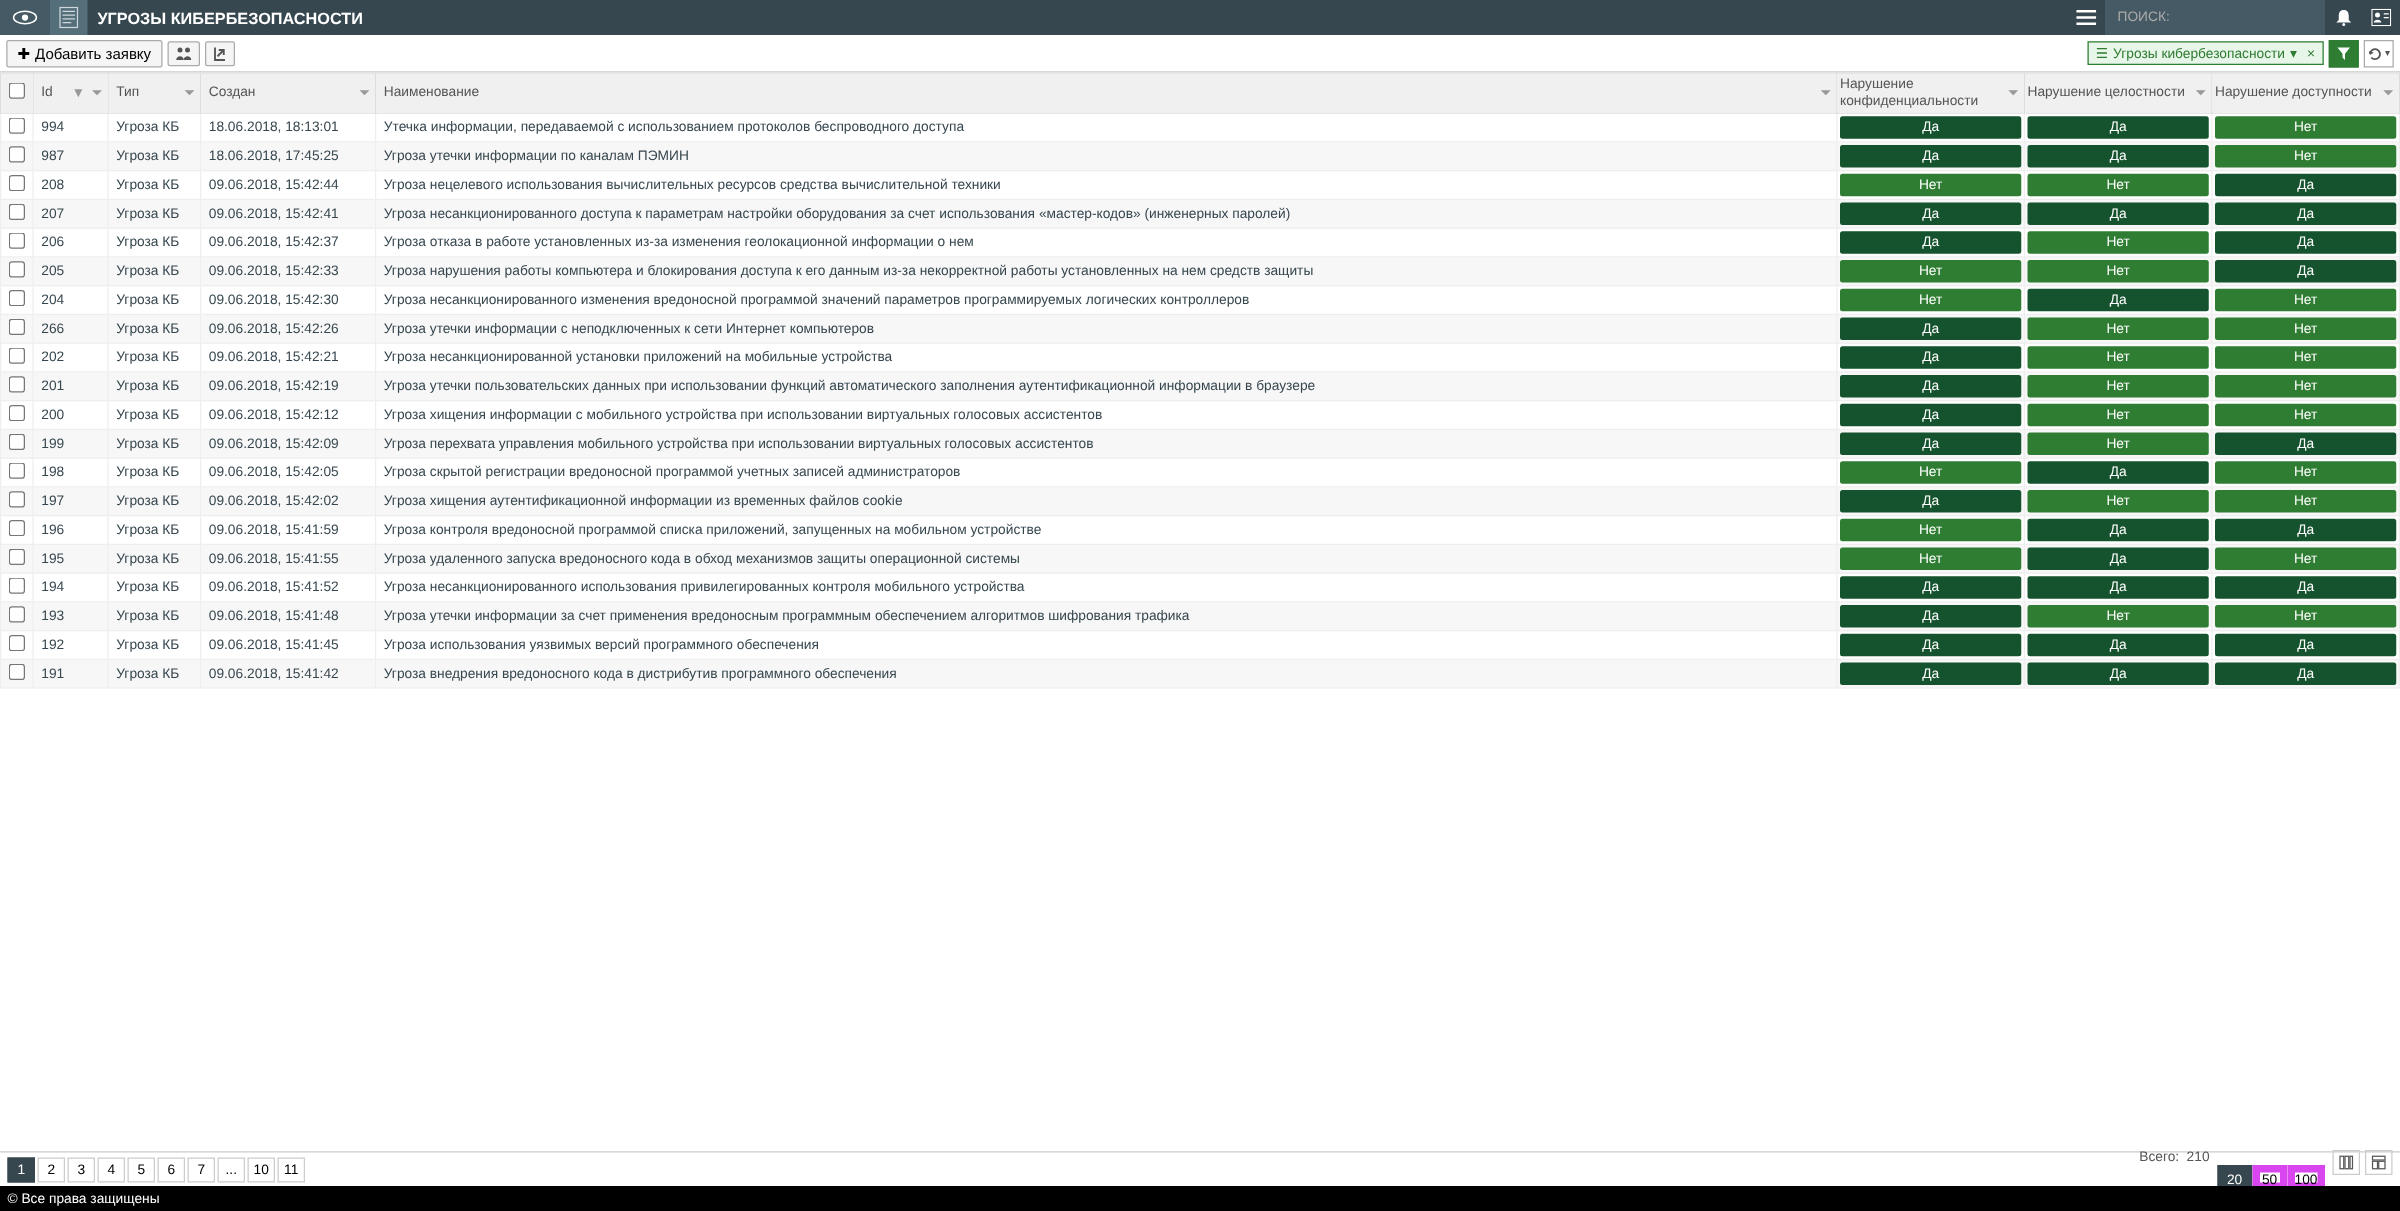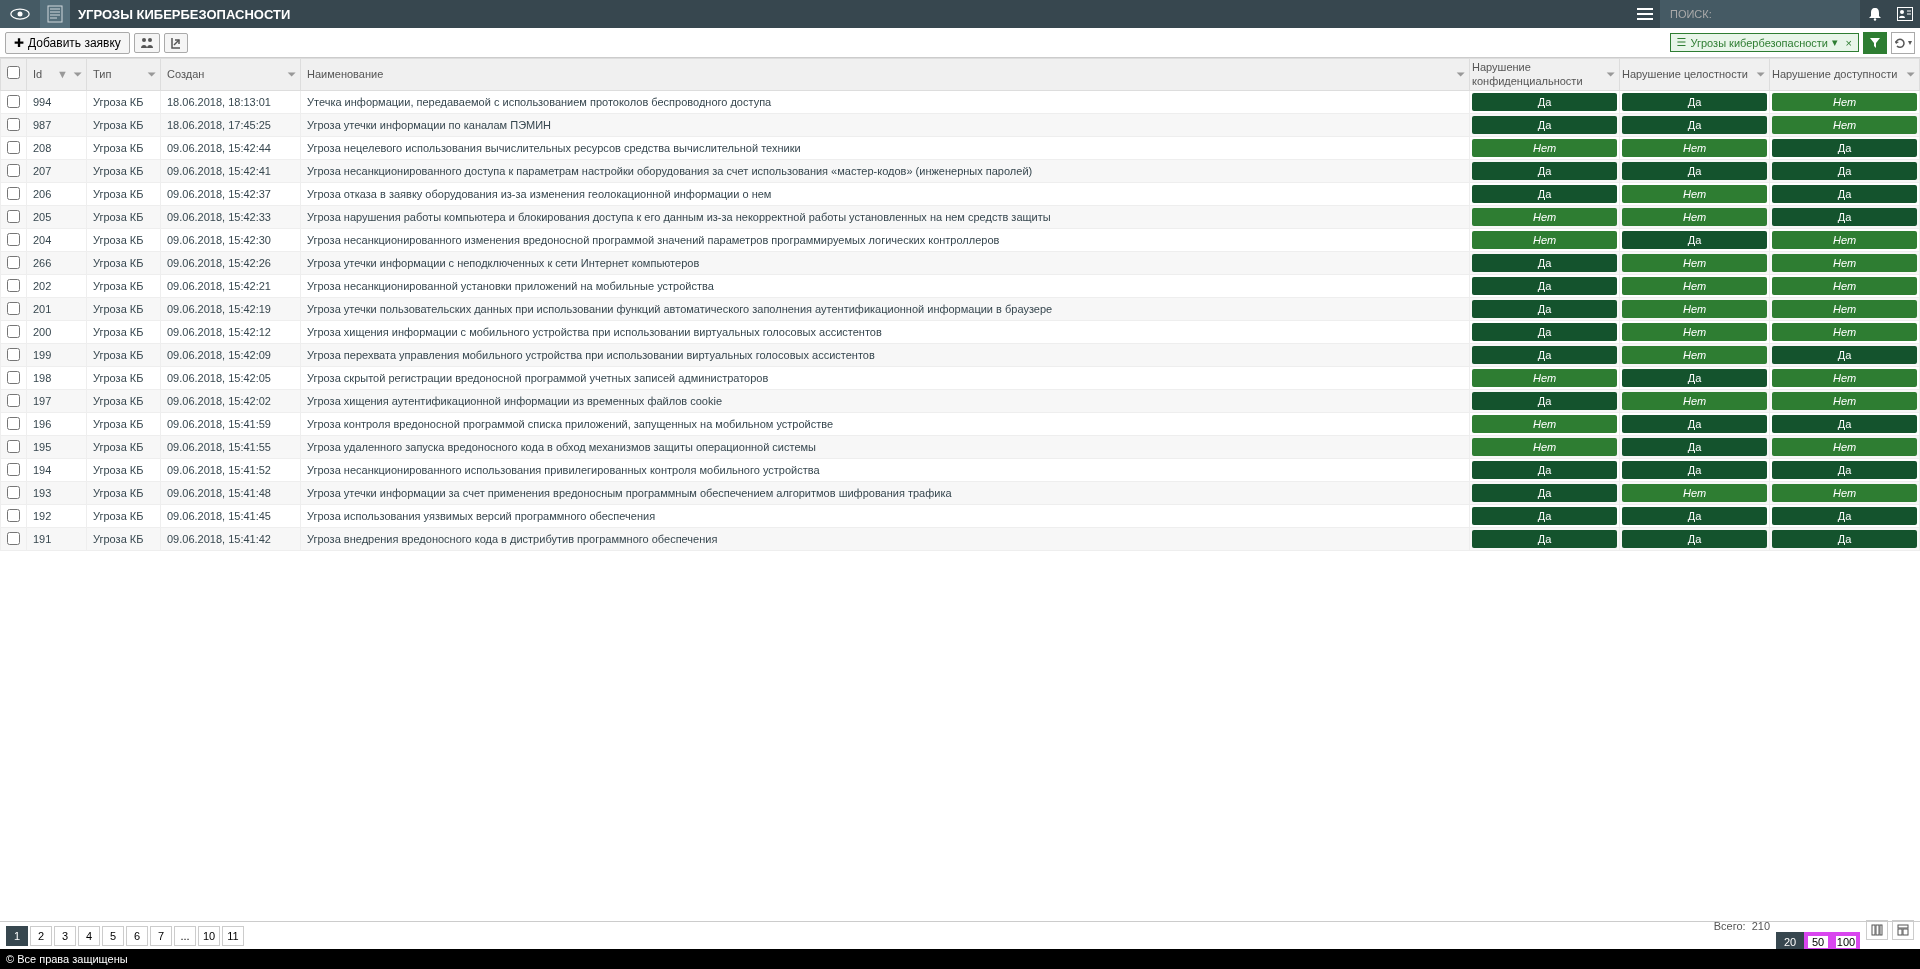--- a/index.html
+++ b/index.html
@@ -33,21 +33,21 @@
   width: 30px; height: 28px;
   display: flex; align-items: center; justify-content: center;
   cursor: pointer;
 }
 .header-search {
   background: #455a64;
   color: #ccc;
   padding: 0 10px;
   font-size: 11px;
   line-height: 28px;
-  width: 200px;
+  width: 176px;
   border: none;
   outline: none;
 }
 .header-search::placeholder { color: #aaa; }
 .header-right-icons { display: flex; }
 .header-right-icons > div {
   width: 30px; height: 28px;
   display: flex; align-items: center; justify-content: center;
   cursor: pointer;
 }
@@ -141,21 +141,21 @@
 .col-badge { width: 150px; text-align: center; padding: 2px !important; }
 .badge {
   display: block;
   color: #fff;
   font-size: 11px;
   padding: 3px 0;
   text-align: center;
   border-radius: 2px;
 }
 .badge.yes { background: #14532d; }
-.badge.no { background: #2e7d32; font-style: italic; }
+.badge.no { background: #2e7d32; }
 
 .footer {
   border-top: 1px solid #ccc;
   height: 28px;
   display: flex;
   align-items: center;
   justify-content: space-between;
   padding: 0 6px;
   font-size: 11px;
   color: #555;
@@ -171,21 +171,21 @@
   font-size: 11px;
   cursor: pointer;
 }
 .pagination button.active {
   background: #37474f;
   color: #fff;
   border-color: #37474f;
 }
 .footer-right { display: flex; align-items: flex-start; gap: 6px; }
 .page-size button {
-  border: 4px solid #d946ef;
+  border: 6px solid #d946ef;
   background: #fff;
   min-width: 28px; height: 20px;
   font-size: 11px;
   cursor: pointer;
   margin-top: 12px;
 }
 .page-size button.active {
   background: #37474f;
   color: #fff;
   border-color: #37474f;
@@ -377,21 +377,21 @@
           </td>
           <td class="col-badge">
             <span class="badge yes">Да</span>
           </td>
         </tr>
         <tr>
           <td class="col-check"><input type="checkbox" style=""></td>
           <td class="col-id">206</td>
           <td class="col-type">Угроза КБ</td>
           <td class="col-date">09.06.2018, 15:42:37</td>
-          <td class="col-name">Угроза отказа в заявку оборудования из-за изменения геолокационной информации о нем</td>
+          <td class="col-name">Угроза отказа в работе установленных из-за изменения геолокационной информации о нем</td>
           <td class="col-badge">
             <span class="badge yes">Да</span>
           </td>
           <td class="col-badge">
             <span class="badge no">Нет</span>
           </td>
           <td class="col-badge">
             <span class="badge yes">Да</span>
           </td>
         </tr>

